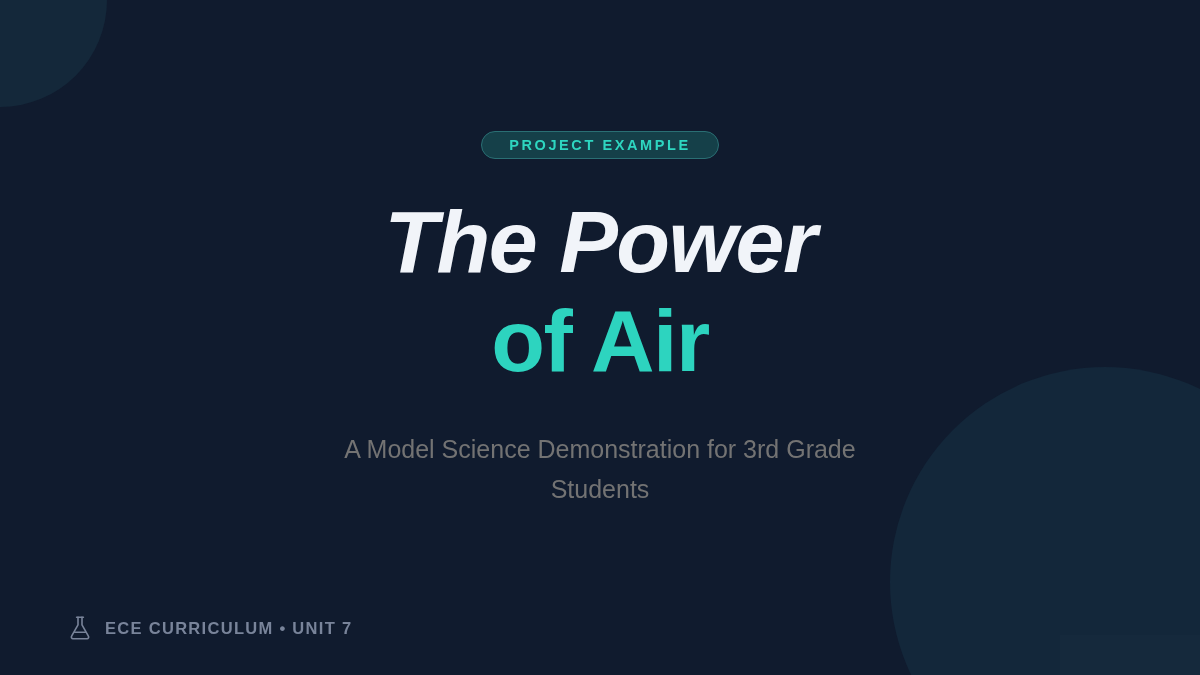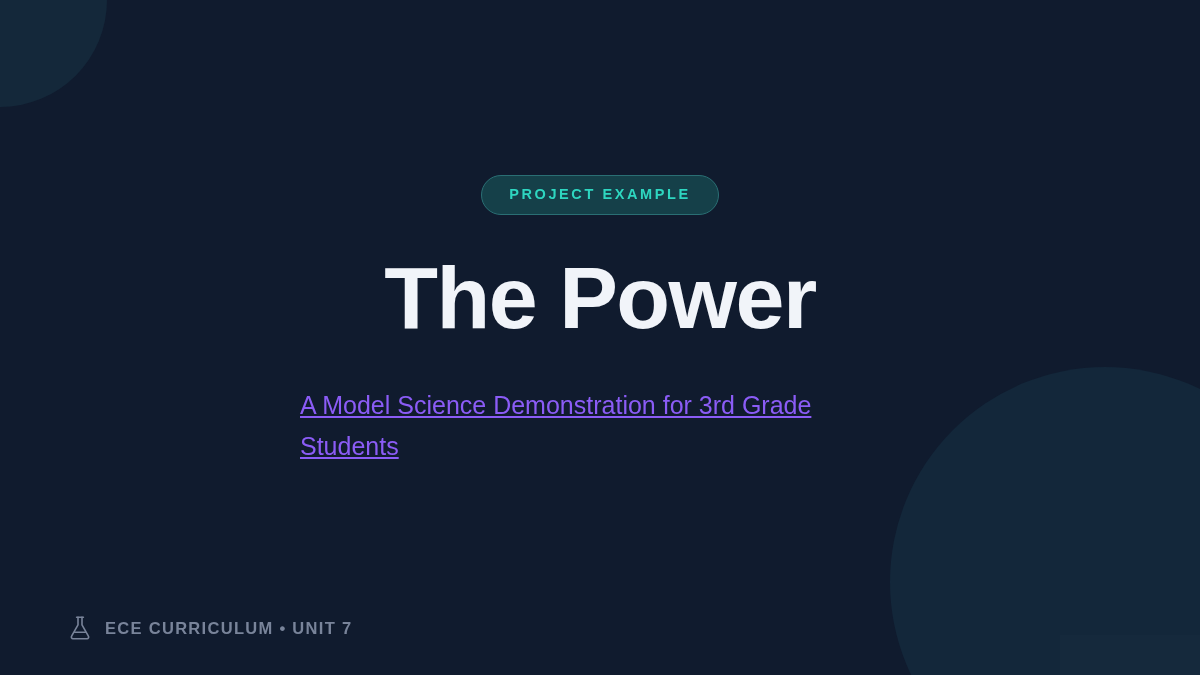--- a/index.html
+++ b/index.html
@@ -50,21 +50,21 @@
     align-items:center;
     justify-content:center;
     padding-bottom:34px;
   }
 
   
   .badge {
     display:inline-flex;
     align-items:center;
     justify-content:center;
-    height:40px;
+    height:28px;
     padding:0 27px;
     border-radius:21px;
     background:#154049;
     border:1.5px solid #2a6f74;
     color:#2ed6c0;
     font-size:14.5px;
     font-weight:bold;
     letter-spacing:2.6px;
     line-height:1;
     margin-bottom:34px;
@@ -72,33 +72,32 @@
   }
 
   
   .title {
     text-align:center;
     font-size:88px;
     font-weight:bold;
     line-height:1.12;
     letter-spacing:-1.5px;
   }
-  .title-line-1 { color:#f1f4f9; display:block; }
+  .title-line-1 { color:#f1f4f9; display:block;font-style:italic; }
   .title-line-2 { color:#2dd4bf; display:block; }
 
   
   .subtitle {
     margin-top:38px;
     max-width:600px;
-    text-align:left;
-    color:#8b5cf6;
+    text-align:center;
+    color:#737373;
     font-size:25px;
     font-weight:normal;
     line-height:1.62;
-    text-decoration:underline;
   }
 
   
   .footer {
     position:absolute;
     left:68px; bottom:34px;
     display:flex;
     align-items:center;
     gap:13px;
   }
@@ -123,20 +122,21 @@
   <div class="deco-circle-tl"></div>
   <div class="deco-circle-br"></div>
   <div class="deco-rect-br"></div>
 
   <div class="content">
 
     <div class="badge">PROJECT EXAMPLE</div>
 
     <h1 class="title">
       <span class="title-line-1">The Power</span>
+      <span class="title-line-2">of Air</span>
     </h1>
 
     <p class="subtitle">A Model Science Demonstration for 3rd Grade Students</p>
 
   </div>
 
   <div class="footer">
     <span class="flask-icon-wrap">
       <svg class="flask-icon" viewBox="0 0 24 26" fill="none" stroke="#79849a" stroke-width="1.6" stroke-linecap="round" stroke-linejoin="round">
         <path d="M8.6 2.2 h6.8"></path>

